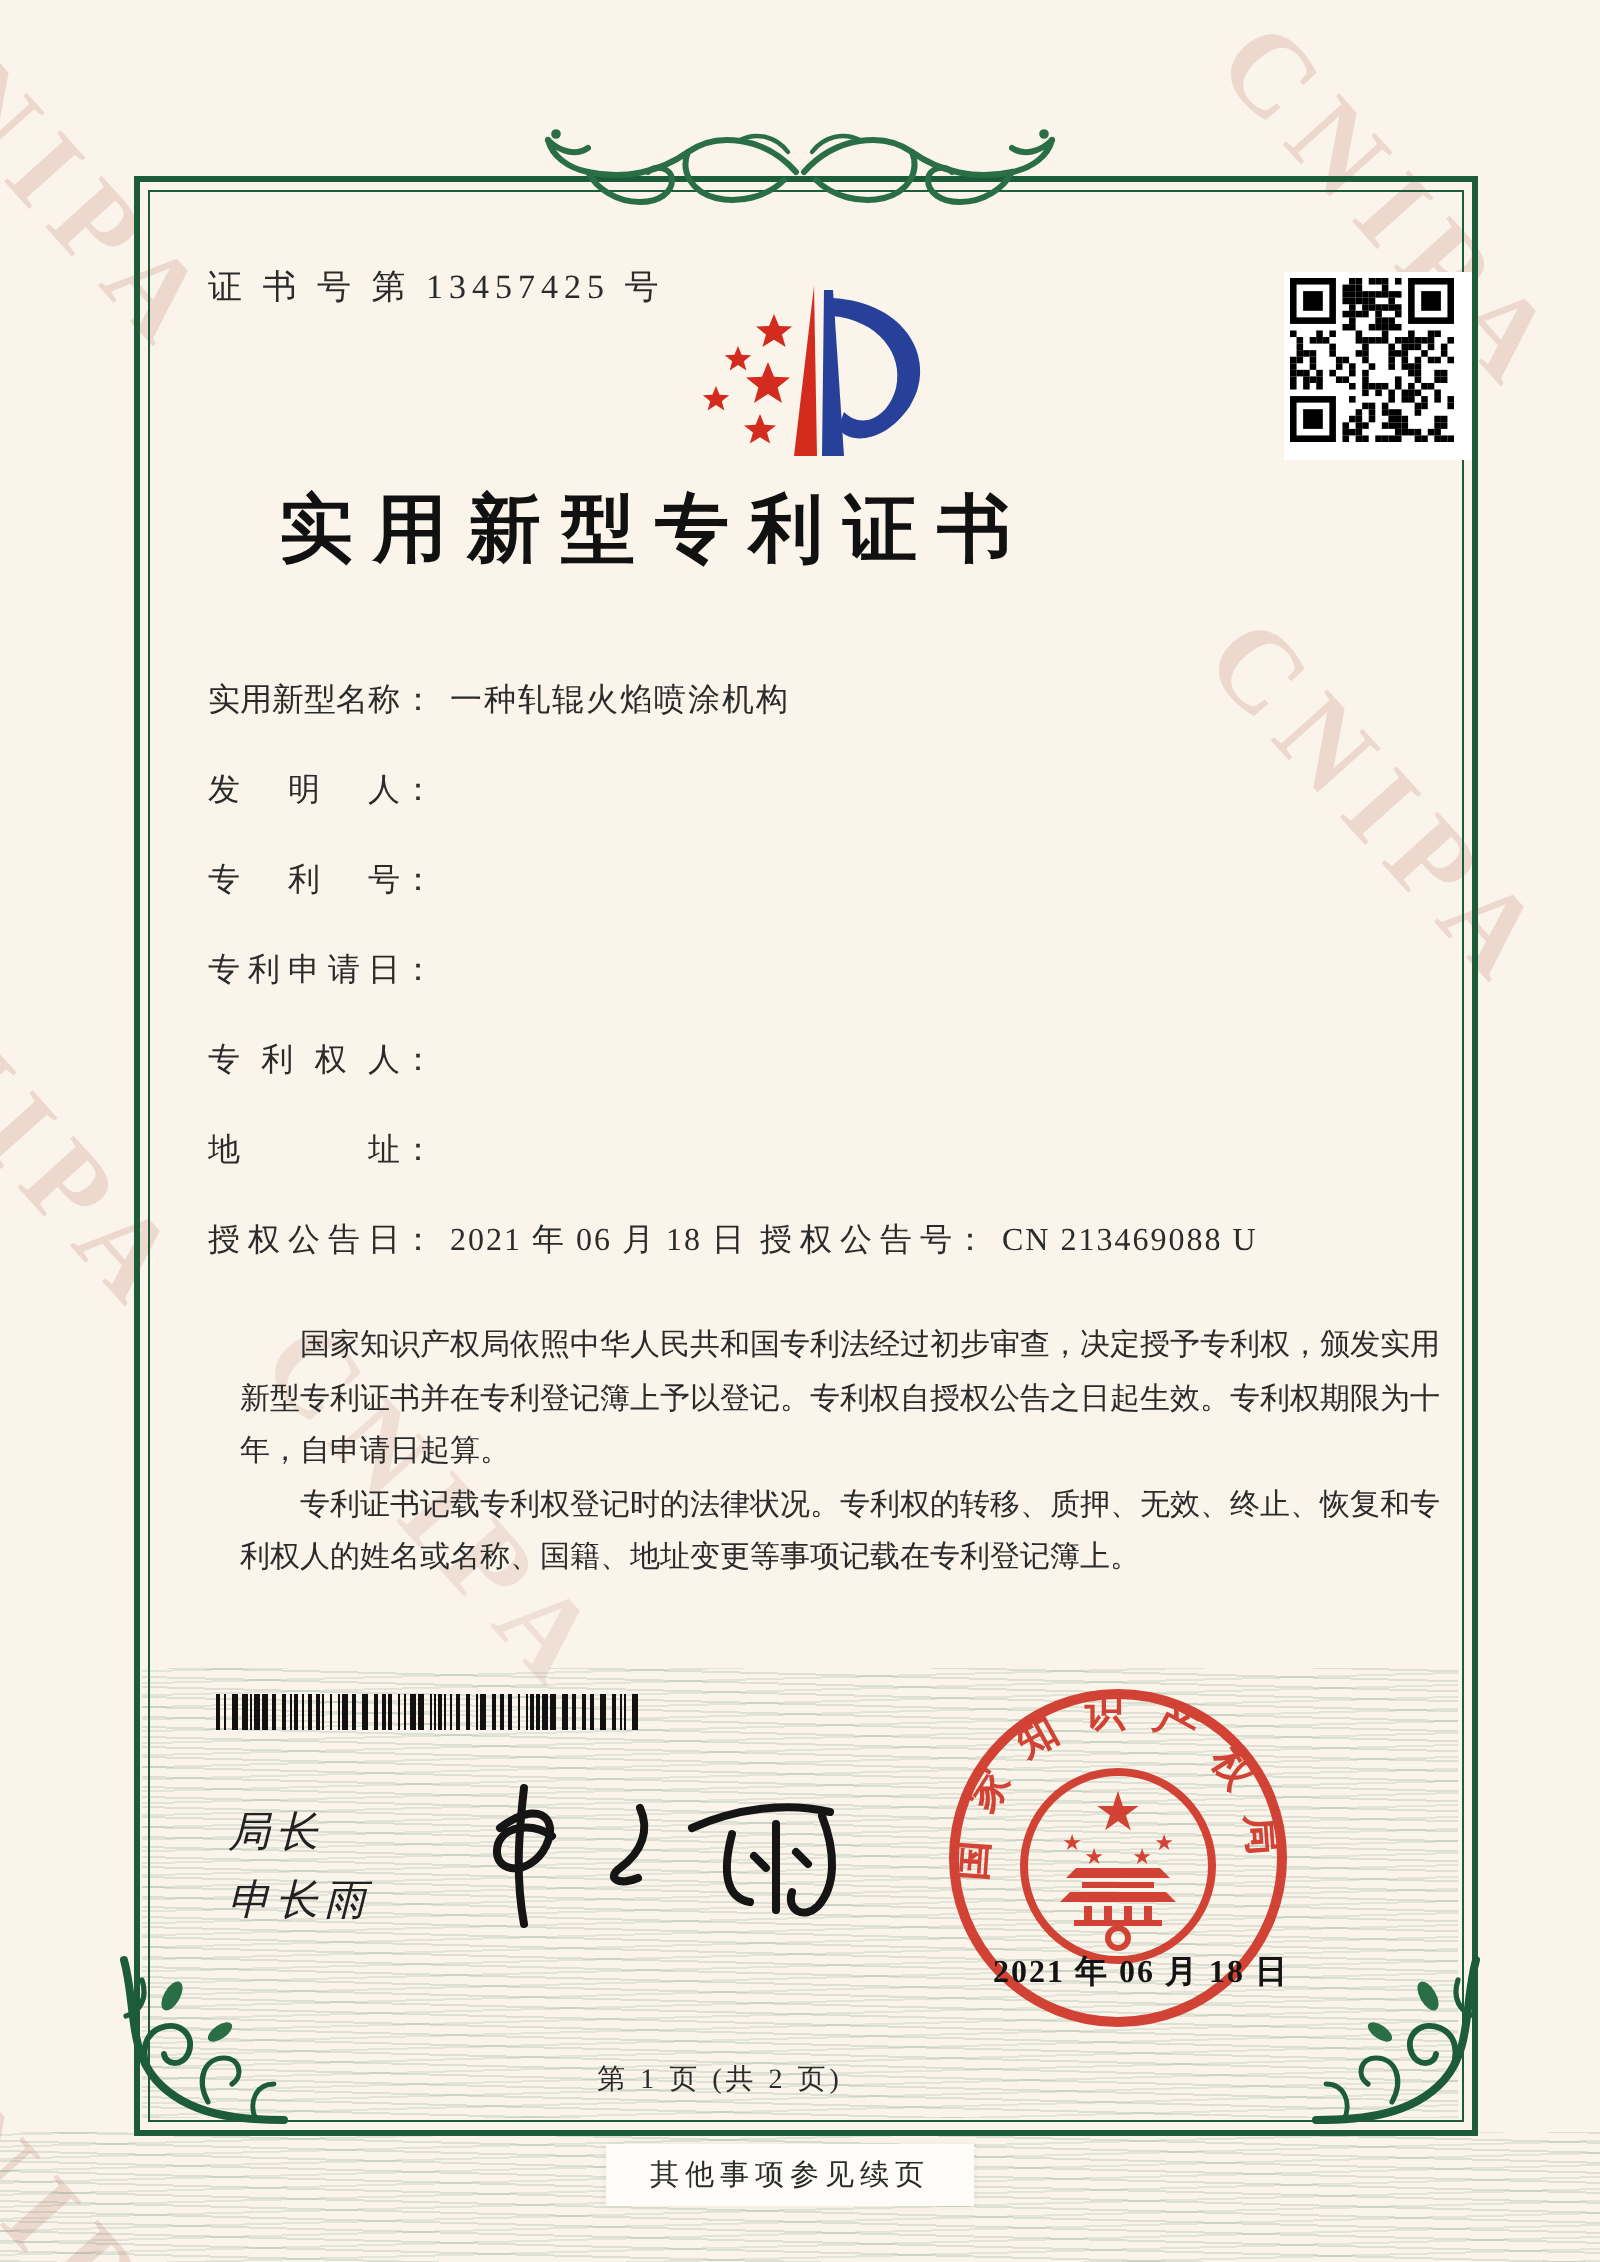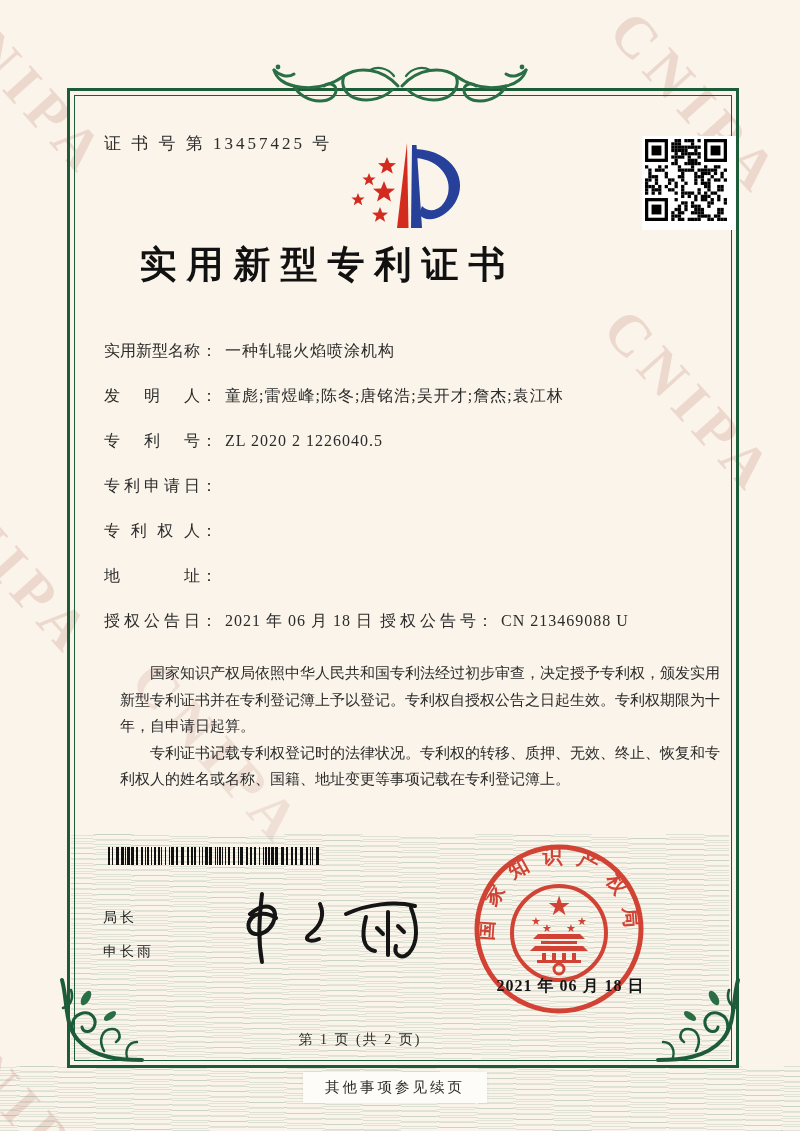--- a/index.html
+++ b/index.html
@@ -30,22 +30,22 @@
   .field-row{display:flex;align-items:center;line-height:25px;margin-bottom:20px;}
   .flabel{display:inline-block;width:96px;text-align:justify;text-align-last:justify;}
   .fcolon{margin:0 8px 0 1px;}
   .fvalue{letter-spacing:1px;}
   .grant-first{display:flex;align-items:baseline;width:276px;flex:none;}
   
   .paras{left:120px;top:660px;width:600px;font-size:15px;line-height:26.5px;
          text-align:justify;}
   .paras p{margin:0;text-indent:2em;}
   .barcode-box{left:108px;top:847px;width:212px;height:18px;}
-  .officials{left:103px;top:900px;font-family:"Liberation Sans","DejaVu Sans",sans-serif;
-             font-size:14px;letter-spacing:3px;line-height:34px;color:#222;}
+  .officials{left:114px;top:900px;font-family:"Liberation Sans","DejaVu Sans",sans-serif;
+             font-size:21px;letter-spacing:3px;line-height:34px;color:#222;font-style:italic;}
   .sig{left:228px;top:882px;}
   .seal{left:470px;top:840px;opacity:.92;}
   .seal-date{left:488px;top:976px;width:165px;text-align:center;font-size:16px;
              font-weight:bold;color:#141414;letter-spacing:1px;}
   .page-info{left:0;top:1031px;width:720px;text-align:center;font-size:14px;letter-spacing:2px;}
   .cont-note{left:303px;top:1072px;background:#fdfcf9;padding:6px 22px;font-size:14.5px;
              letter-spacing:3px;box-shadow:0 0 4px rgba(0,0,0,.06);}
   svg{display:block;}
 </style>
 </head>
@@ -365,26 +365,24 @@
 
 <div class="abs fields">
   <div class="field-row">
     <span class="flabel">实用新型名称</span>
       <span class="fcolon">：</span>
     <span class="fvalue">一种轧辊火焰喷涂机构</span>
   </div>
   <div class="field-row">
     <span class="flabel">发明人</span>
       <span class="fcolon">：</span>
-    <span class="fvalue">童彪;雷煜峰;陈冬;唐铭浩;吴开才;詹杰;袁江林</span>
   </div>
   <div class="field-row">
     <span class="flabel">专利号</span>
       <span class="fcolon">：</span>
-    <span class="fvalue">ZL 2020 2 1226040.5</span>
   </div>
   <div class="field-row">
     <span class="flabel">专利申请日</span>
       <span class="fcolon">：</span>
   </div>
   <div class="field-row">
     <span class="flabel">专利权人</span>
       <span class="fcolon">：</span>
   </div>
   <div class="field-row">

